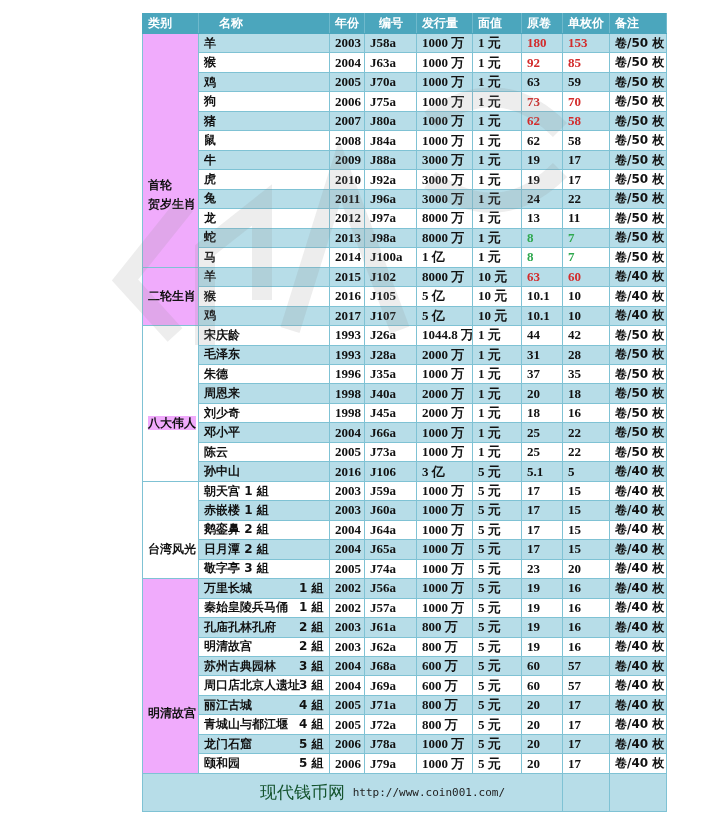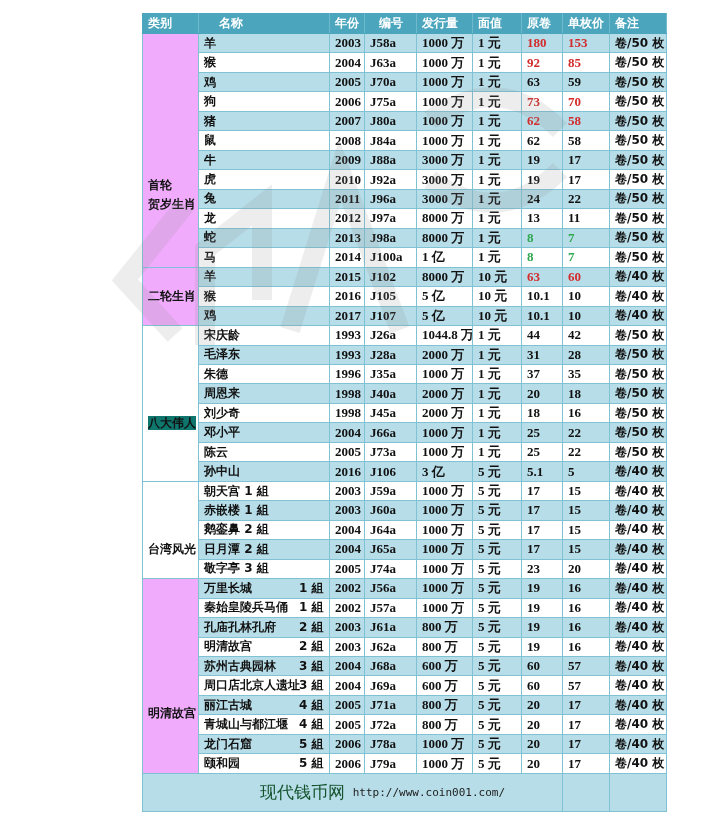--- a/index.html
+++ b/index.html
@@ -35,21 +35,21 @@
     text-align: center; vertical-align: top; padding: 0; font-weight: bold; font-size: 12px; line-height: 19px;
   }
   td.cat-cell.cat-bg-blue { background: #f0abfc; }
   td.cat-cell.cat-bg-white { background: #ffffff; }
   td.cat-cell .cat-line { display: block; }
   .cat-0 { padding-top: 89px !important; }
   .cat-1 { padding-top: 0px !important; }
   .cat-2 { padding-top: 40px !important; }
   .cat-3 { padding-top: 40px !important; }
   .cat-4 { padding-top: 75px !important; }
-  .cat-2 .cat-line span { background: #0f766e; }
+  .cat-2 .cat-line span { background: #f0abfc; }
   tr.footer-row td { background: #b7dde8; height: 37px; }
   td.footer-main { text-align: center !important; padding-left: 60px !important; }
   .site-name { font-size: 17px; color: #14532d; font-weight: normal; vertical-align: middle; }
   .site-link {
     font-family: "DejaVu Sans Mono", "Liberation Mono", monospace; font-size: 11px; color: #222;
     margin-left: 4px; vertical-align: middle;
   }
   .orange-watermark {
     position: absolute; left: 521px; top: 824px; font-family: "Liberation Sans", sans-serif;
     font-weight: bold; font-size: 23px; color: #f5a55a; opacity: 0.9; letter-spacing: -0.3px;

